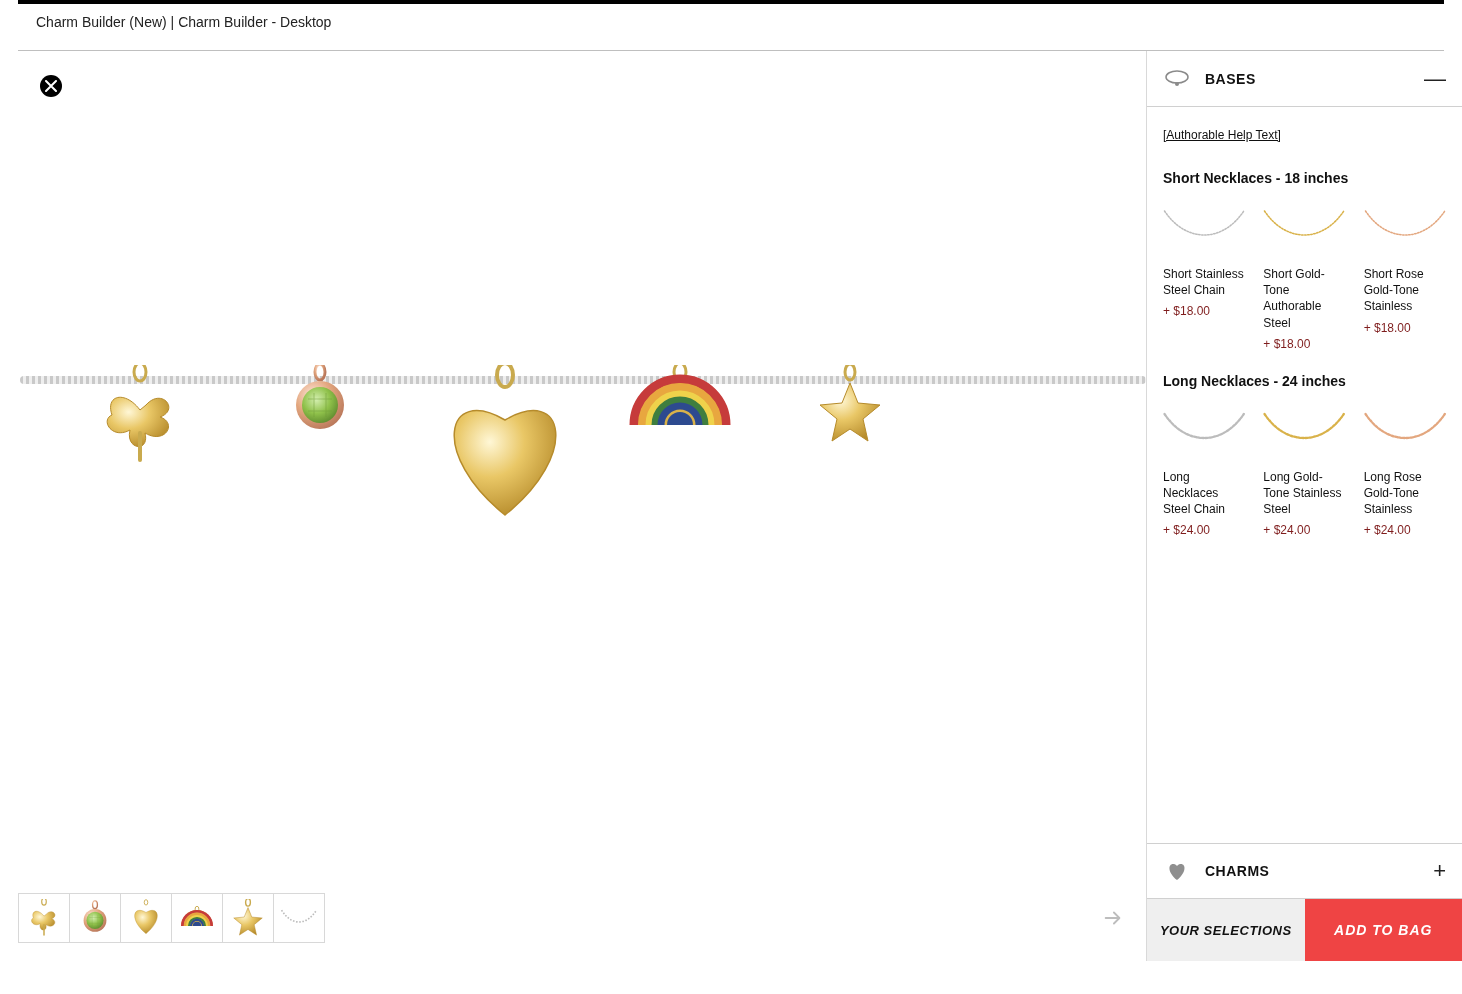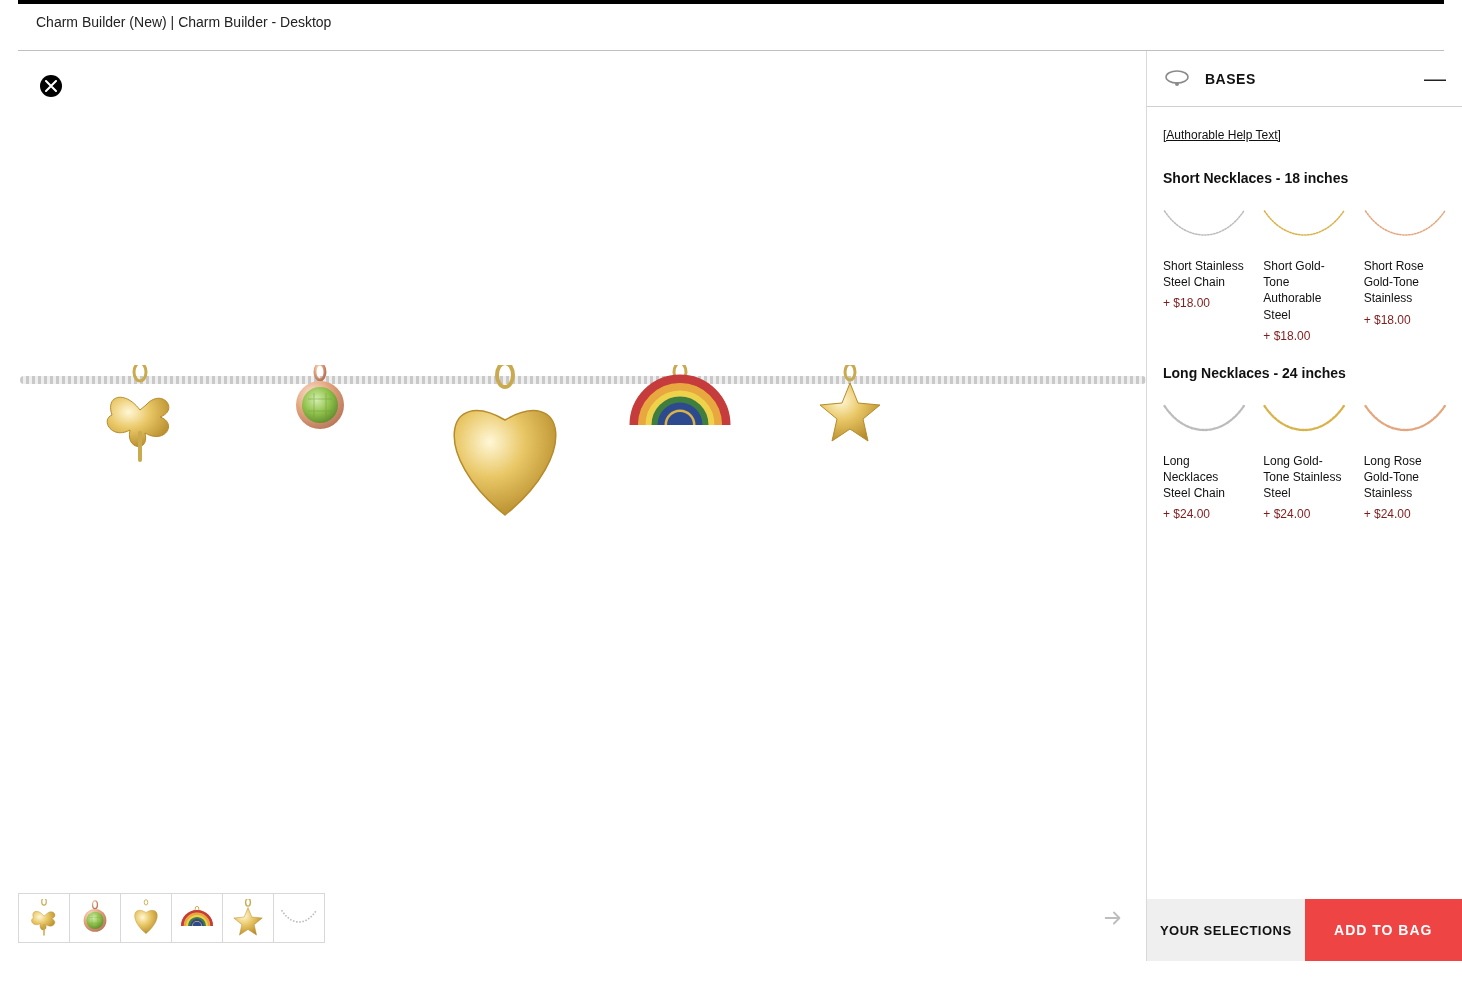--- a/index.html
+++ b/index.html
@@ -38,26 +38,26 @@
   .acc-title { font-weight: 700; letter-spacing: 0.5px; font-size: 14px; flex:1; }
   .acc-toggle { font-size: 22px; color:#222; }
 
   .bases-body { padding: 18px 16px 10px; flex: 1 1 auto; overflow: auto; }
   .help-link { font-size: 12px; text-decoration: underline; cursor:pointer; margin-bottom: 28px; display:inline-block; }
   .section-title { font-weight:700; font-size:14px; margin-bottom: 14px; }
   .grid3 { display:flex; gap: 18px; margin-bottom: 22px; }
   .base-card { width: 108px; font-size: 12px; cursor:pointer; }
   .base-img { width: 100%; height: 54px; display:flex; align-items:flex-start; justify-content:center; }
   .base-img svg { width: 100%; height: 54px; }
-  .base-name { margin-top: 4px; line-height: 1.35; }
+  .base-name { margin-top: 12px; line-height: 1.35; }
   .base-price { margin-top: 6px; font-size: 12px; color:#7f1d1d; }
 
   .charms-acc { border-top: 1px solid #d0d0d0; }
 
-  .bottom-bar { height: 62px; display:flex; }
+  .bottom-bar { height: 62px; display:flex;font-style:italic; }
   .bottom-bar .sel { flex:1; background:#efefef; display:flex; align-items:center; justify-content:center; font-size: 13px; font-weight:600; letter-spacing:0.5px; cursor:pointer; }
   .bottom-bar .addbag { flex:1; background:#ef4444; color:#fff; display:flex; align-items:center; justify-content:center; font-size: 14px; font-weight:700; letter-spacing:1px; cursor:pointer; }
 
   
   .charm svg { width: 100%; height: auto; display:block; }
 </style>
 </head>
 <body>
 
 <svg width="0" height="0" style="position:absolute">
@@ -275,20 +275,29 @@
                 <svg viewBox="0 0 108 54">
                   <path d="M2 6 C 30 48, 78 48, 106 6" fill="none" stroke="#e3a77f" stroke-width="3" stroke-dasharray="3 2" stroke-linecap="round"></path>
                 </svg>
               </div>
       <div class="base-name">Long Rose Gold-Tone Stainless</div>
       <div class="base-price">+ $24.00</div>
             </div>
           </div>
       </div>
 
+      <div class="accordion-hdr charms-acc">
+        <span class="acc-icon acc-icon-charms">
+          <svg viewBox="0 0 24 22" width="24" height="22">
+              <path d="M12 20 C2 12,3 3,9 4 C11 4.4,12 6,12 6 C12 6,13 4.4,15 4 C21 3,22 12,12 20 Z" fill="#8f8f8f"></path>
+            </svg>
+        </span>
+        <span class="acc-title">CHARMS</span>
+        <span class="acc-toggle">+</span>
+      </div>
 
       <div class="bottom-bar">
         <div class="sel">
             <span>YOUR SELECTIONS</span>
           </div>
         <div class="addbag">
             <span>ADD TO BAG</span>
           </div>
       </div>
     </div>

